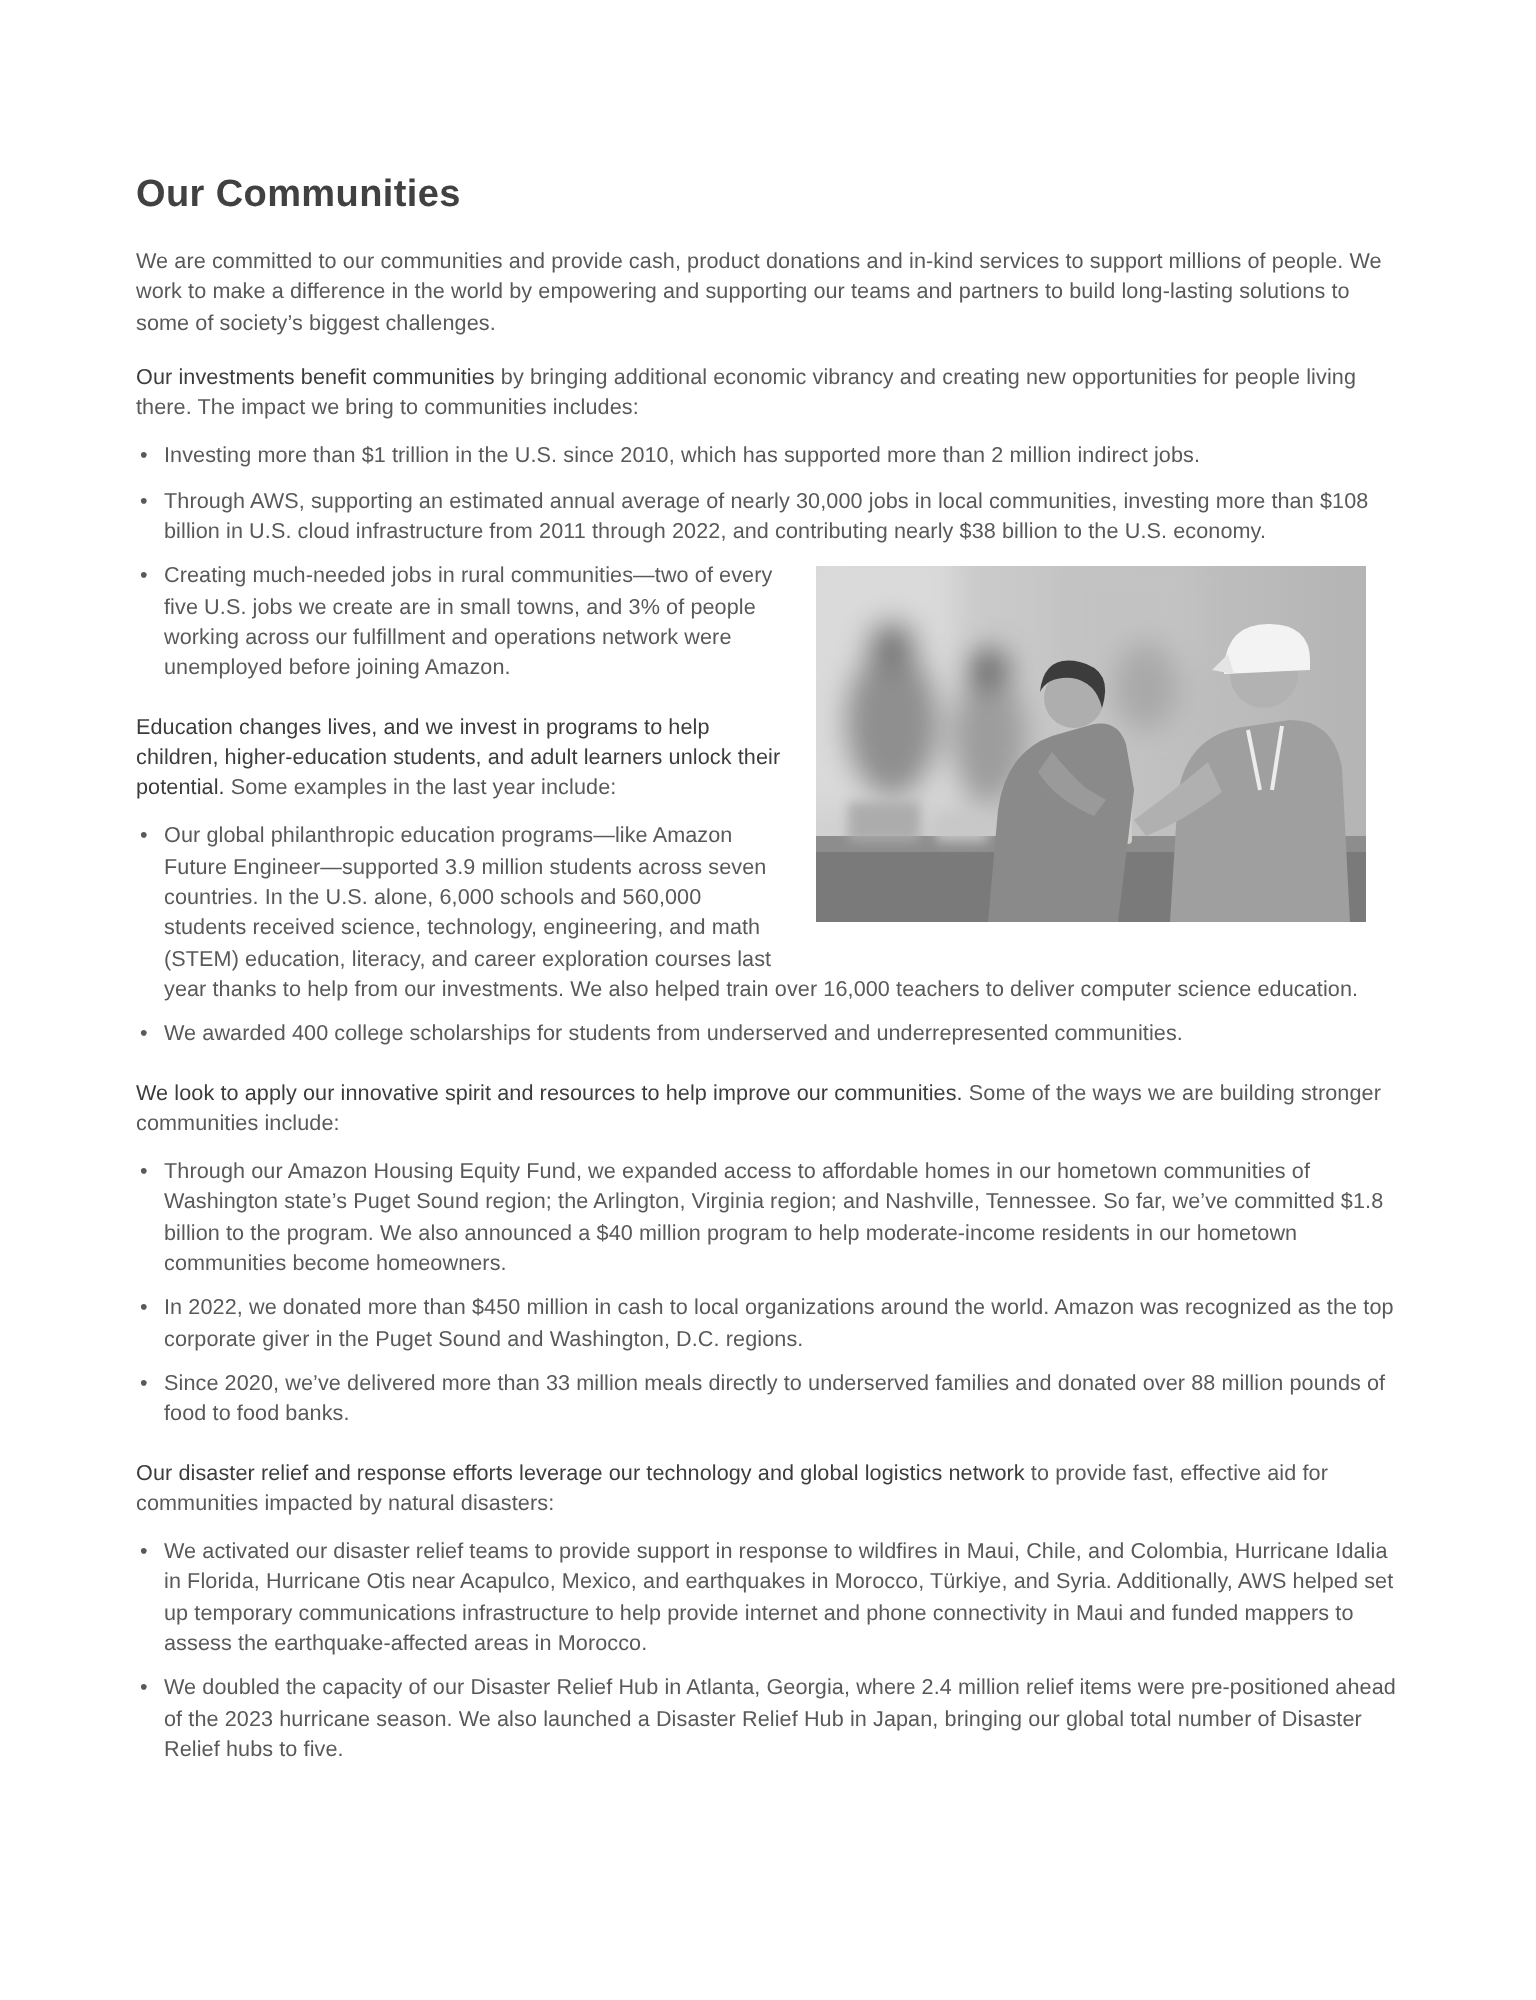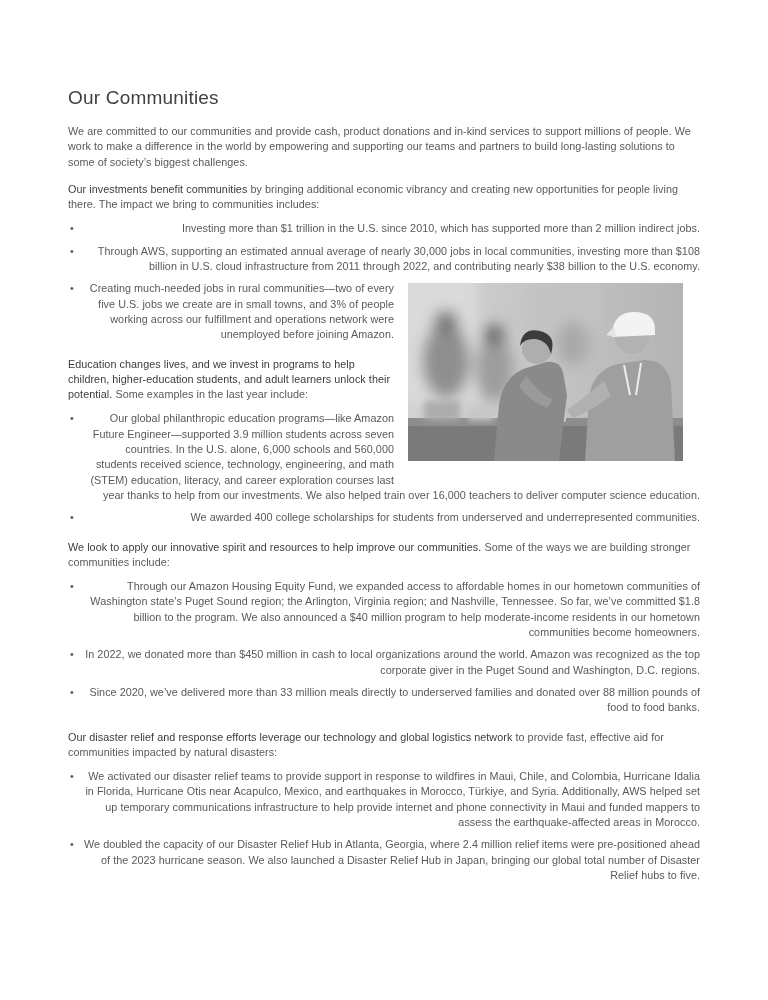--- a/index.html
+++ b/index.html
@@ -16,33 +16,32 @@
   .content {
     padding: 86px 68px 30px 68px;
     font-size: 10.8px;
     line-height: 15.3px;
     letter-spacing: 0.05px;
   }
   h1.page-title {
     margin: 0 0 14px 0;
     font-size: 19px;
     line-height: 24px;
-    font-weight: 400;
+    font-weight: 700;
     color: #414141;
     letter-spacing: 0.2px;
   }
   p { margin: 0 0 12px 0; }
   p.section-lead { margin: 0 0 9px 0; }
   .lead { font-weight: normal; color: #3c3c3c; }
   .bullets { margin: 0 0 14px 0; }
   .bullet {
     position: relative;
     padding-left: 14px;
     margin: 0 0 7px 0;
-    text-align: right;
   }
   .bullet::before {
     content: "\2022";
     position: absolute;
     left: 2px;
     top: 0;
     color: #595959;
   }
   .photo {
     float: right;

